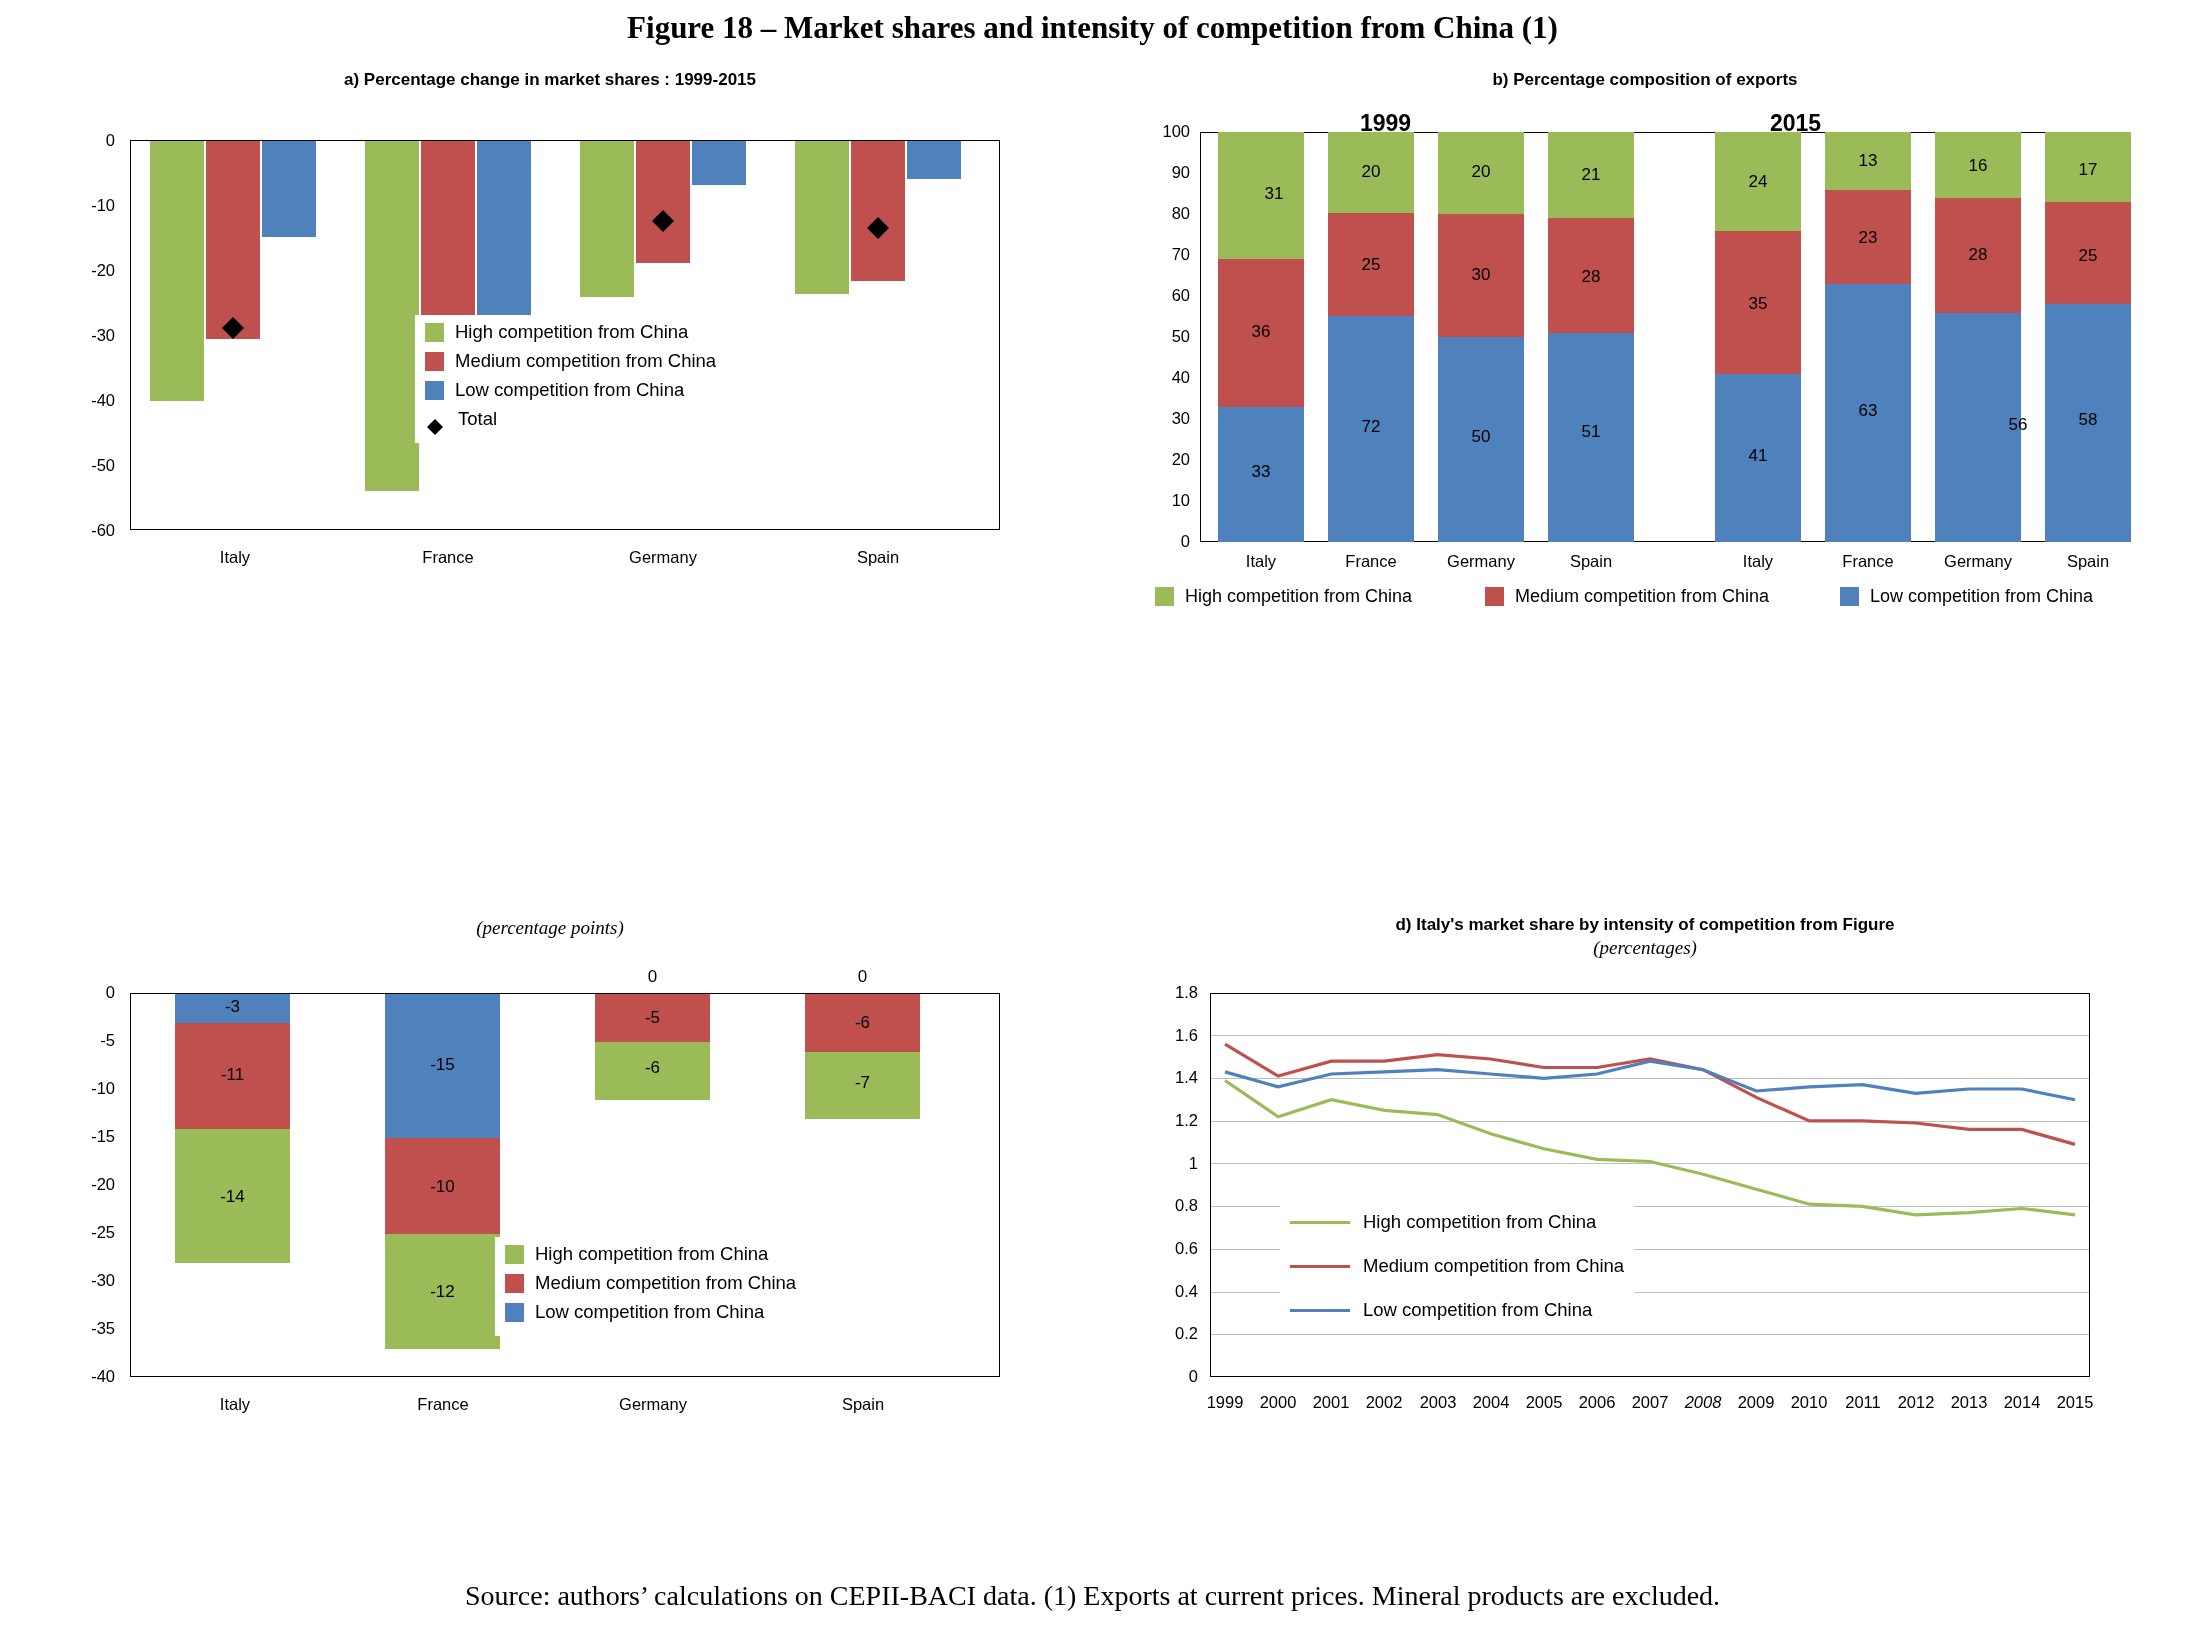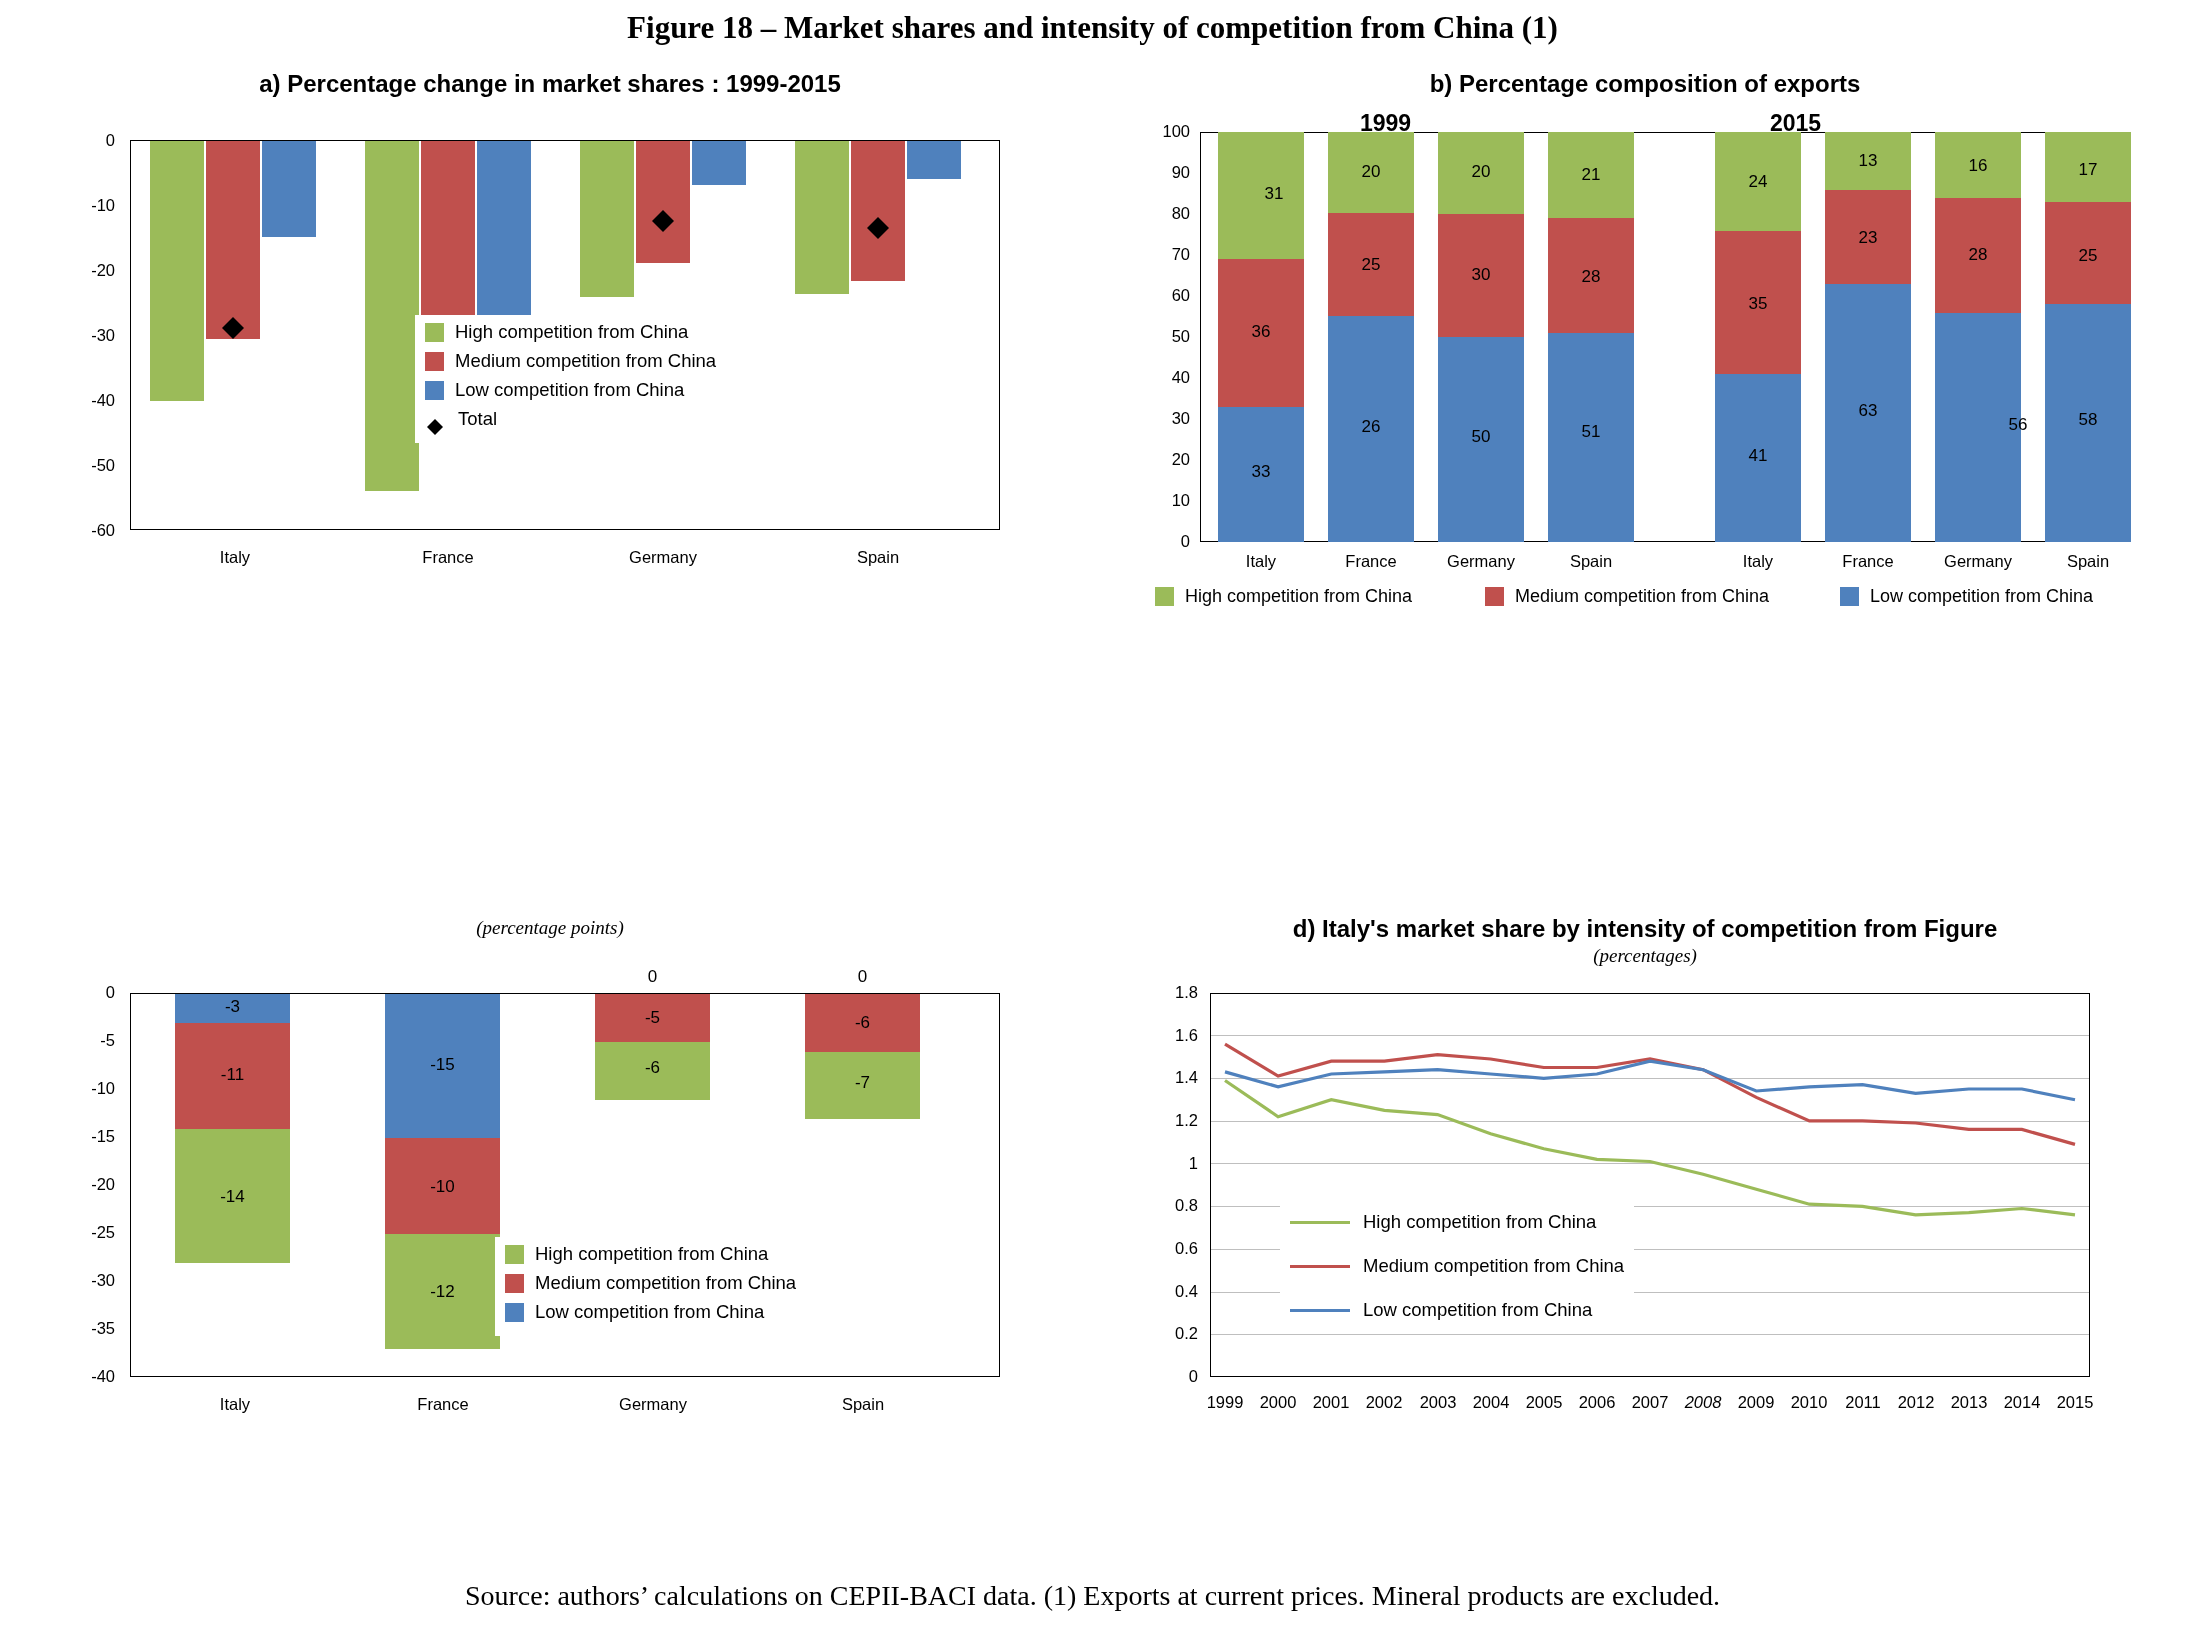--- a/index.html
+++ b/index.html
@@ -12,21 +12,21 @@
     overflow:hidden;
   }
   .fig-title{
     position:absolute;top:10px;left:0;width:2185px;
     text-align:center;font-size:31px;font-weight:bold;
     font-family:"Liberation Serif", serif;
   }
   .panel{position:absolute;}
   .panel-title{
     font-family:"Liberation Sans", sans-serif;
-    font-weight:bold;font-size:24px;text-align:center;
+    font-weight:bold;font-size:17px;text-align:center;
   }
   .panel-sub{
     font-family:"Liberation Serif", serif;
     font-style:italic;font-size:19px;text-align:center;margin-top:2px;
   }
   .plot{position:relative;}
   .axis-label{
     position:absolute;font-family:"Liberation Sans", sans-serif;
     font-size:16.5px;color:#000;
   }
@@ -167,21 +167,21 @@
     <div class="bar" style="left:88px;top:337px;width:86px;height:135px;background:#4F81BD;"></div>
     <div class="bar" style="left:88px;top:189px;width:86px;height:148px;background:#C0504D;"></div>
     <div class="bar" style="left:88px;top:62px;width:86px;height:127px;background:#9BBB59;"></div>
     <div class="barlabel" style="left:88px;top:392px;width:86px;">33</div>
     <div class="barlabel" style="left:88px;top:252px;width:86px;">36</div>
     <div class="barlabel" style="left:88px;top:114px;width:86px;margin-left:13px;">31</div>
 
     <div class="bar" style="left:198px;top:246px;width:86px;height:226px;background:#4F81BD;"></div>
     <div class="bar" style="left:198px;top:143px;width:86px;height:103px;background:#C0504D;"></div>
     <div class="bar" style="left:198px;top:62px;width:86px;height:81px;background:#9BBB59;"></div>
-    <div class="barlabel" style="left:198px;top:347px;width:86px;">26</div>
+    <div class="barlabel" style="left:198px;top:347px;width:86px;">72</div>
     <div class="barlabel" style="left:198px;top:185px;width:86px;">25</div>
     <div class="barlabel" style="left:198px;top:92px;width:86px;">20</div>
 
     <div class="bar" style="left:308px;top:267px;width:86px;height:205px;background:#4F81BD;"></div>
     <div class="bar" style="left:308px;top:144px;width:86px;height:123px;background:#C0504D;"></div>
     <div class="bar" style="left:308px;top:62px;width:86px;height:82px;background:#9BBB59;"></div>
     <div class="barlabel" style="left:308px;top:357px;width:86px;">50</div>
     <div class="barlabel" style="left:308px;top:195px;width:86px;">30</div>
     <div class="barlabel" style="left:308px;top:92px;width:86px;">20</div>
 

